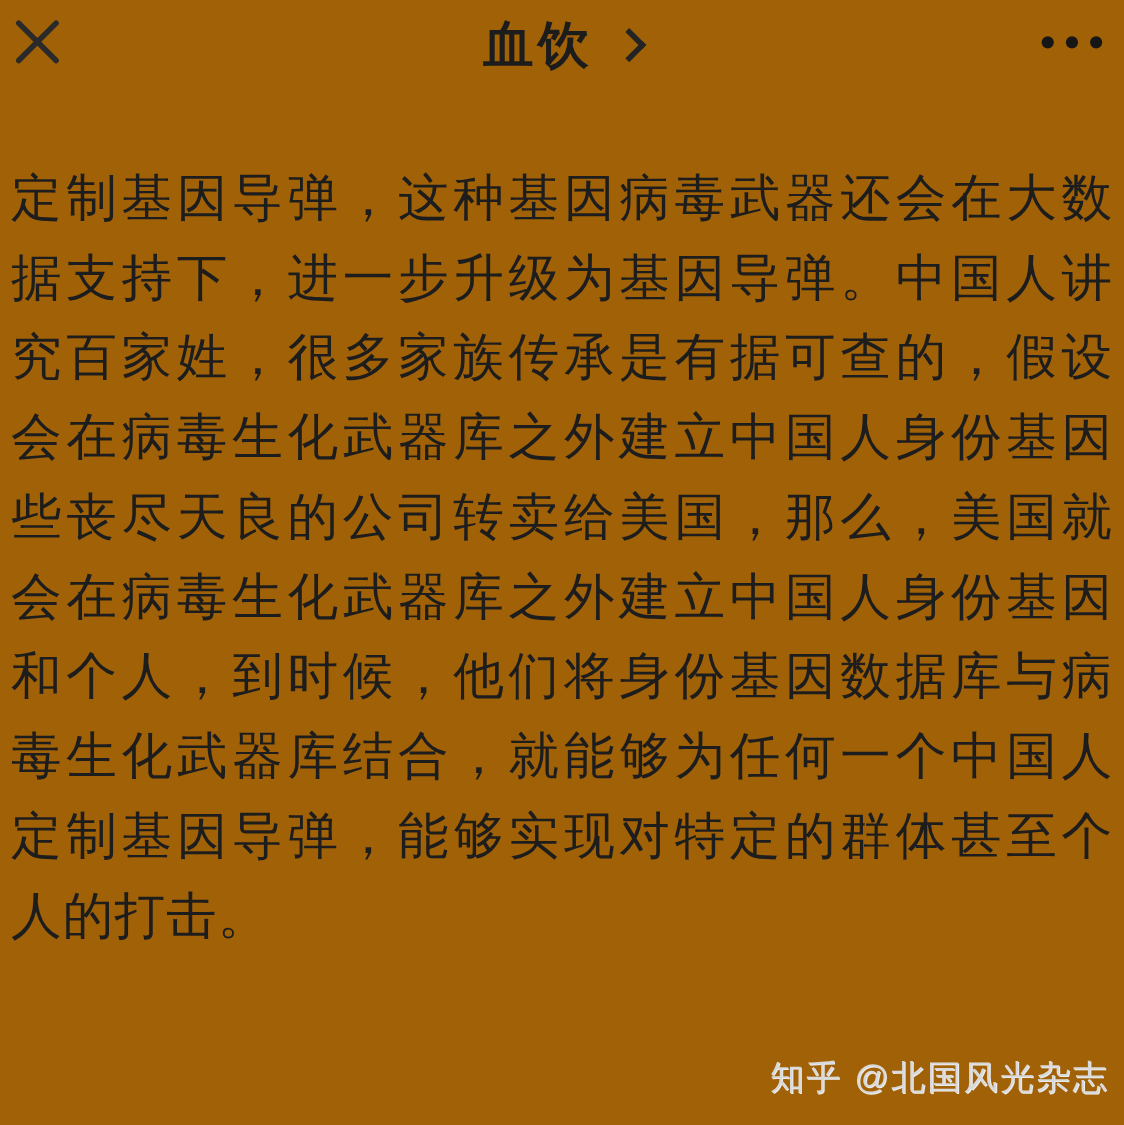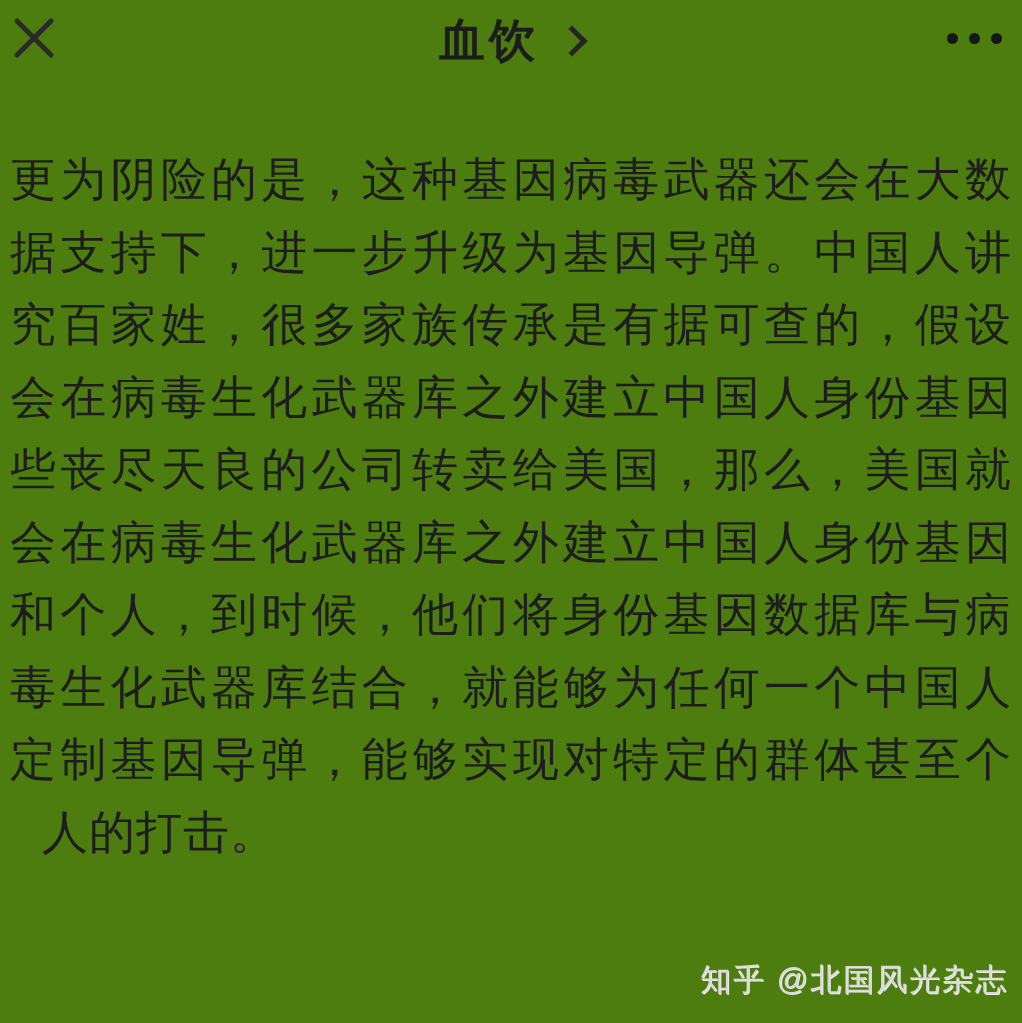--- a/index.html
+++ b/index.html
@@ -8,21 +8,21 @@
     width: 1022px;
     height: 1023px;
     overflow: hidden;
     background: #fdfdfd;
     font-family: "Liberation Sans", sans-serif;
   }
   .screen {
     position: relative;
     width: 1022px;
     height: 1023px;
-    background: #4d7c0f;
+    background: #a16207;
   }
   
   .top-bar {
     position: relative;
     height: 92px;
     width: 100%;
   }
   .close-btn {
     position: absolute;
     left: 6px;
@@ -96,21 +96,20 @@
     color: #1d1d1d;
     letter-spacing: 1px;
     text-align: justify;
     text-align-last: justify;
     overflow: hidden;
     white-space: nowrap;
   }
   .tline.short {
     text-align: left;
     text-align-last: left;
-    margin-left: 32px;
   }
   
   .watermark {
     position: absolute;
     right: 14px;
     bottom: 22px;
     font-size: 31px;
     letter-spacing: 2px;
     color: #d9d9d9;
     text-shadow: 1px 1px 0 #ececec;
@@ -138,21 +137,21 @@
     <button class="more-btn">
       <span style="display:flex;gap:11px;">
         <span class="dot"></span>
           <span class="dot"></span>
           <span class="dot"></span>
       </span>
     </button>
   </header>
 
   <main class="article">
-    <div class="tline">更为阴险的是，这种基因病毒武器还会在大数</div>
+    <div class="tline">定制基因导弹，这种基因病毒武器还会在大数</div>
     <div class="tline">据支持下，进一步升级为基因导弹。中国人讲</div>
     <div class="tline">究百家姓，很多家族传承是有据可查的，假设</div>
     <div class="tline">会在病毒生化武器库之外建立中国人身份基因</div>
     <div class="tline">些丧尽天良的公司转卖给美国，那么，美国就</div>
     <div class="tline">会在病毒生化武器库之外建立中国人身份基因</div>
     <div class="tline">和个人，到时候，他们将身份基因数据库与病</div>
     <div class="tline">毒生化武器库结合，就能够为任何一个中国人</div>
     <div class="tline">定制基因导弹，能够实现对特定的群体甚至个</div>
     <div class="tline short">人的打击。</div>
   </main>

